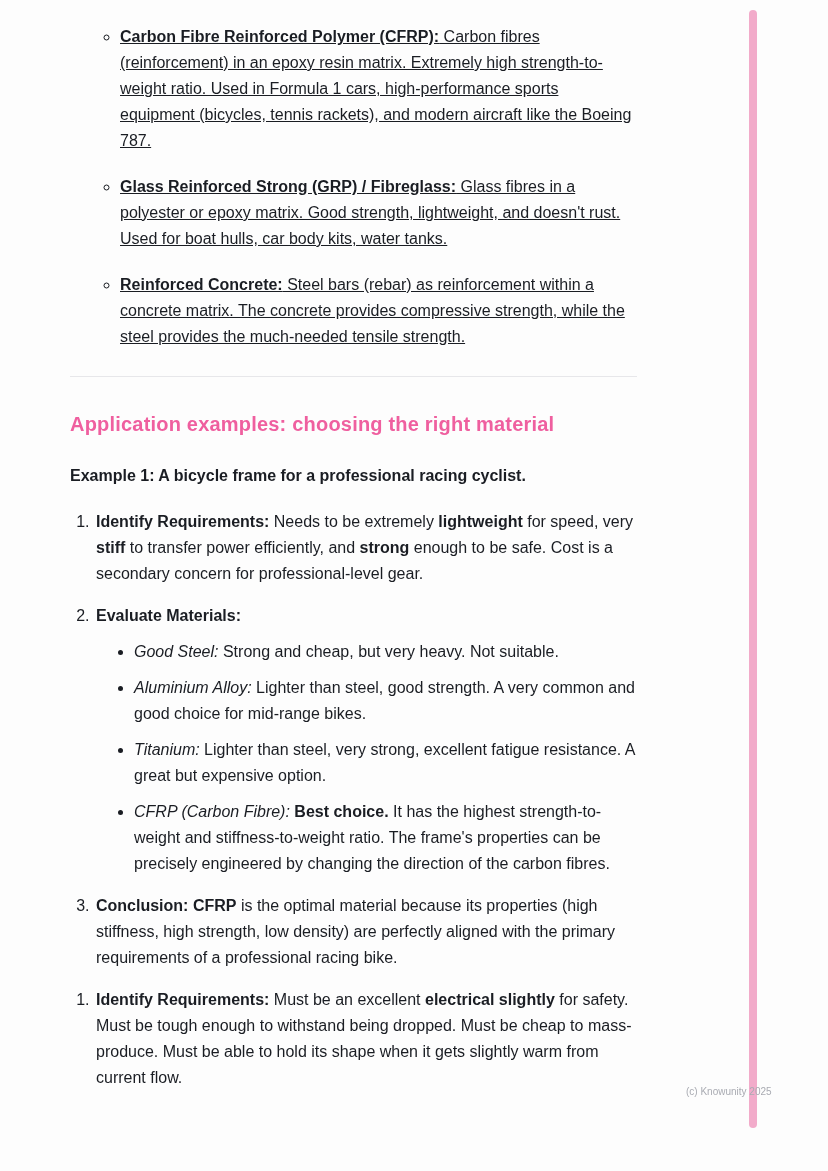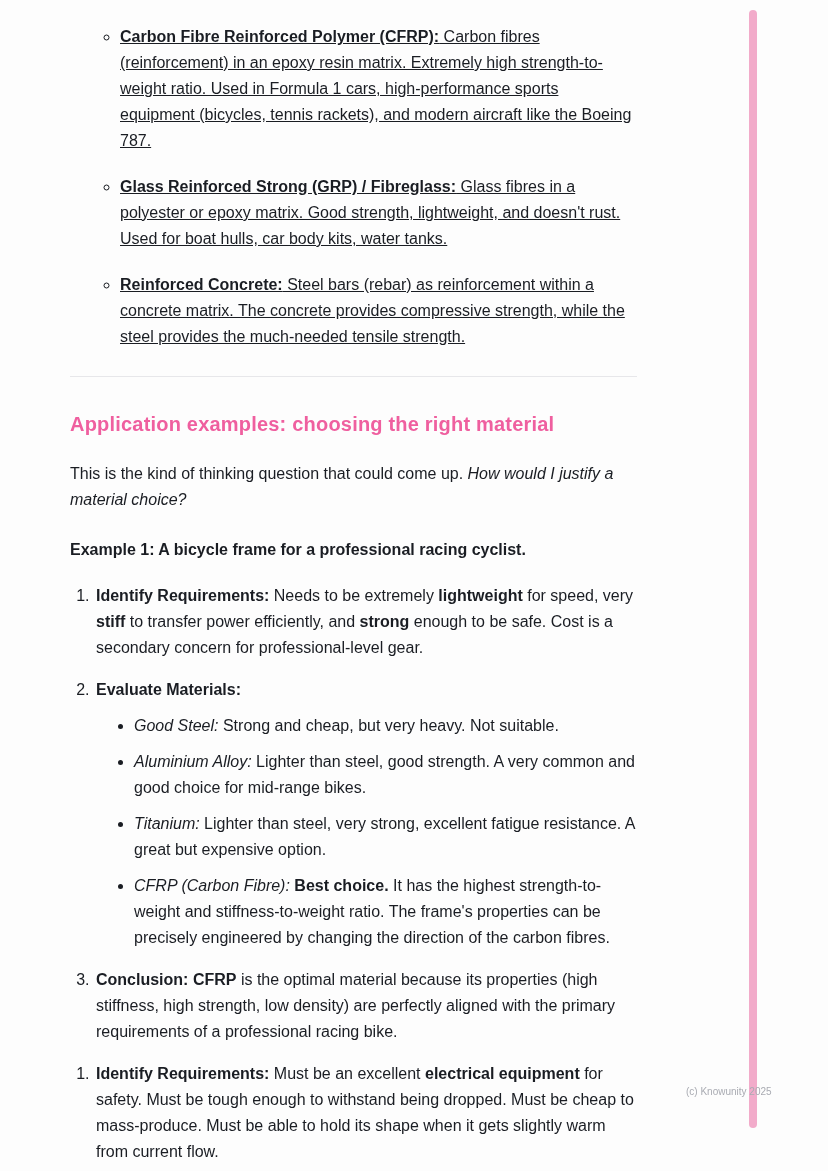--- a/index.html
+++ b/index.html
@@ -75,38 +75,37 @@
     <ul class="top-list">
         <li><span style="font-weight: 700;">Carbon Fibre Reinforced Polymer (CFRP):</span><span> Carbon fibres (reinforcement) in an epoxy resin matrix. Extremely high strength-to-weight ratio. Used in Formula 1 cars, high-performance sports equipment (bicycles, tennis rackets), and modern aircraft like the Boeing 787.</span></li>
         <li><span style="font-weight: 700;">Glass Reinforced Strong (GRP) / Fibreglass:</span><span> Glass fibres in a polyester or epoxy matrix. Good strength, lightweight, and doesn't rust. Used for boat hulls, car body kits, water tanks.</span></li>
         <li><span style="font-weight: 700;">Reinforced Concrete:</span><span> Steel bars (rebar) as reinforcement within a concrete matrix. The concrete provides compressive strength, while the steel provides the much-needed tensile strength.</span></li>
       </ul>
 
     <hr class="divider">
 
     <h2 class="section-heading">Application examples: choosing the right material</h2>
 
-    <p class="intro"><span>This is the kind of thinking question that could come up. </span><span style="font-style: italic;">How would I justify a material choice?</span></p>
 
     <p class="example-title">Example 1: A bicycle frame for a professional racing cyclist.</p>
 
     <ol class="steps">
         <li><span style="font-weight: 700;">Identify Requirements:</span><span> Needs to be extremely </span><span style="font-weight: 700;">lightweight</span><span> for speed, very </span><span style="font-weight: 700;">stiff</span><span> to transfer power efficiently, and </span><span style="font-weight: 700;">strong</span><span> enough to be safe. Cost is a secondary concern for professional-level gear.</span></li>
         <li><span style="font-weight: 700;">Evaluate Materials:</span><ul class="sub-list">
             <li><span style="font-style: italic;">Good Steel:</span><span> Strong and cheap, but very heavy. Not suitable.</span></li>
             <li><span style="font-style: italic;">Aluminium Alloy:</span><span> Lighter than steel, good strength. A very common and good choice for mid-range bikes.</span></li>
             <li><span style="font-style: italic;">Titanium:</span><span> Lighter than steel, very strong, excellent fatigue resistance. A great but expensive option.</span></li>
             <li><span style="font-style: italic;">CFRP (Carbon Fibre):</span><span> </span><span style="font-weight: 700;">Best choice.</span><span> It has the highest strength-to-weight and stiffness-to-weight ratio. The frame's properties can be precisely engineered by changing the direction of the carbon fibres.</span></li>
           </ul></li>
         <li><span style="font-weight: 700; margin-top: 32px;">Conclusion: CFRP</span><span> is the optimal material because its properties (high stiffness, high strength, low density) are perfectly aligned with the primary requirements of a professional racing bike.</span></li>
       </ol>
 
 
     <ol class="steps">
-        <li><span style="font-weight: 700;">Identify Requirements:</span><span> Must be an excellent </span><span style="font-weight: 700;">electrical equipment</span><span> for safety. Must be tough enough to withstand being dropped. Must be cheap to mass-produce. Must be able to hold its shape when it gets slightly warm from current flow.</span></li>
+        <li><span style="font-weight: 700;">Identify Requirements:</span><span> Must be an excellent </span><span style="font-weight: 700;">electrical slightly</span><span> for safety. Must be tough enough to withstand being dropped. Must be cheap to mass-produce. Must be able to hold its shape when it gets slightly warm from current flow.</span></li>
       </ol>
 
   </div>
 
   <div class="footer">(c) Knowunity 2025</div>
 
   <div class="pink-bar"></div>
 
 </div>
 

